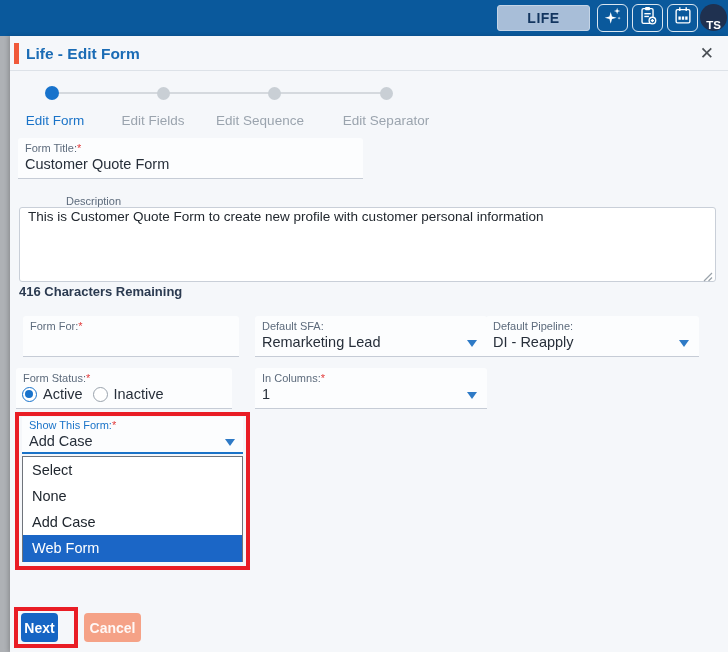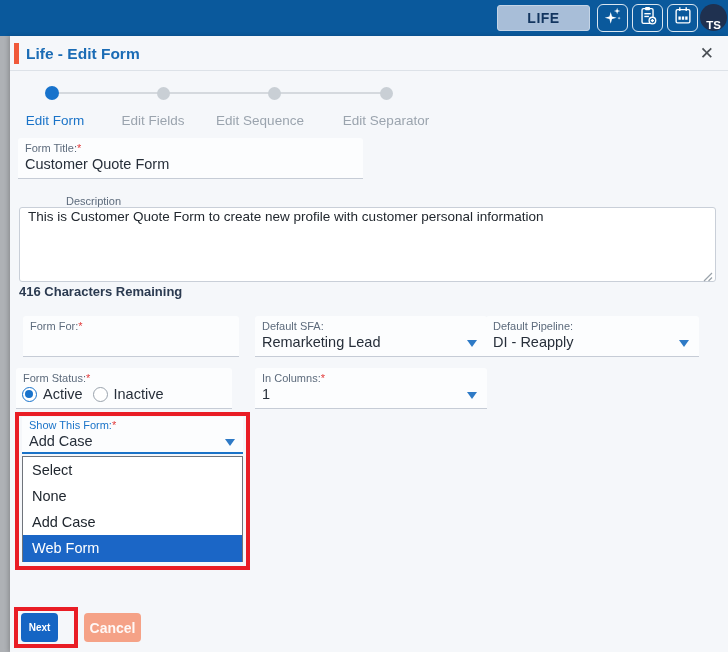--- a/index.html
+++ b/index.html
@@ -91,21 +91,21 @@
   .stf-list {
     position:absolute; left:3px; top:40px; width:221px; height:106px;
     background:#fff; border:1px solid #6f747b;
   }
   .stf-item { height:26px; line-height:26px; padding-left:9px; font-size:14.5px; color:#20272f; cursor:pointer; white-space:nowrap; }
   .stf-item.highlight { background:#1b66c6; color:#ffffff; height:27px; line-height:27px; }
   
   .next-btn {
     position:absolute; left:3px; top:2px; width:37px; height:29px;
     background:#1565c4; border:none; border-radius:4px; color:#fff;
-    font-family:inherit; font-size:10px; font-weight:bold; cursor:pointer;
+    font-family:inherit; font-size:14px; font-weight:bold; cursor:pointer;
   }
   .cancel-btn {
     position:absolute; left:74px; top:577px; width:57px; height:29px;
     background:#f5a287; border:none; border-radius:4px; color:rgba(255,255,255,.92);
     font-family:inherit; font-size:14px; font-weight:bold; cursor:pointer;
   }
 </style>
 </head>
 <body>
 

